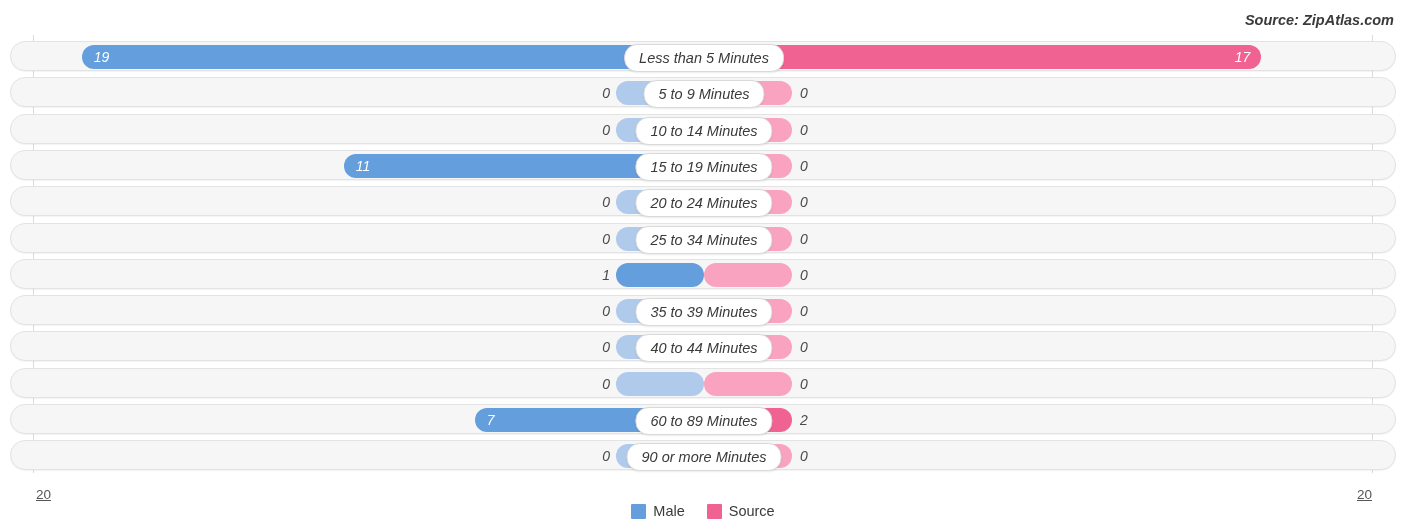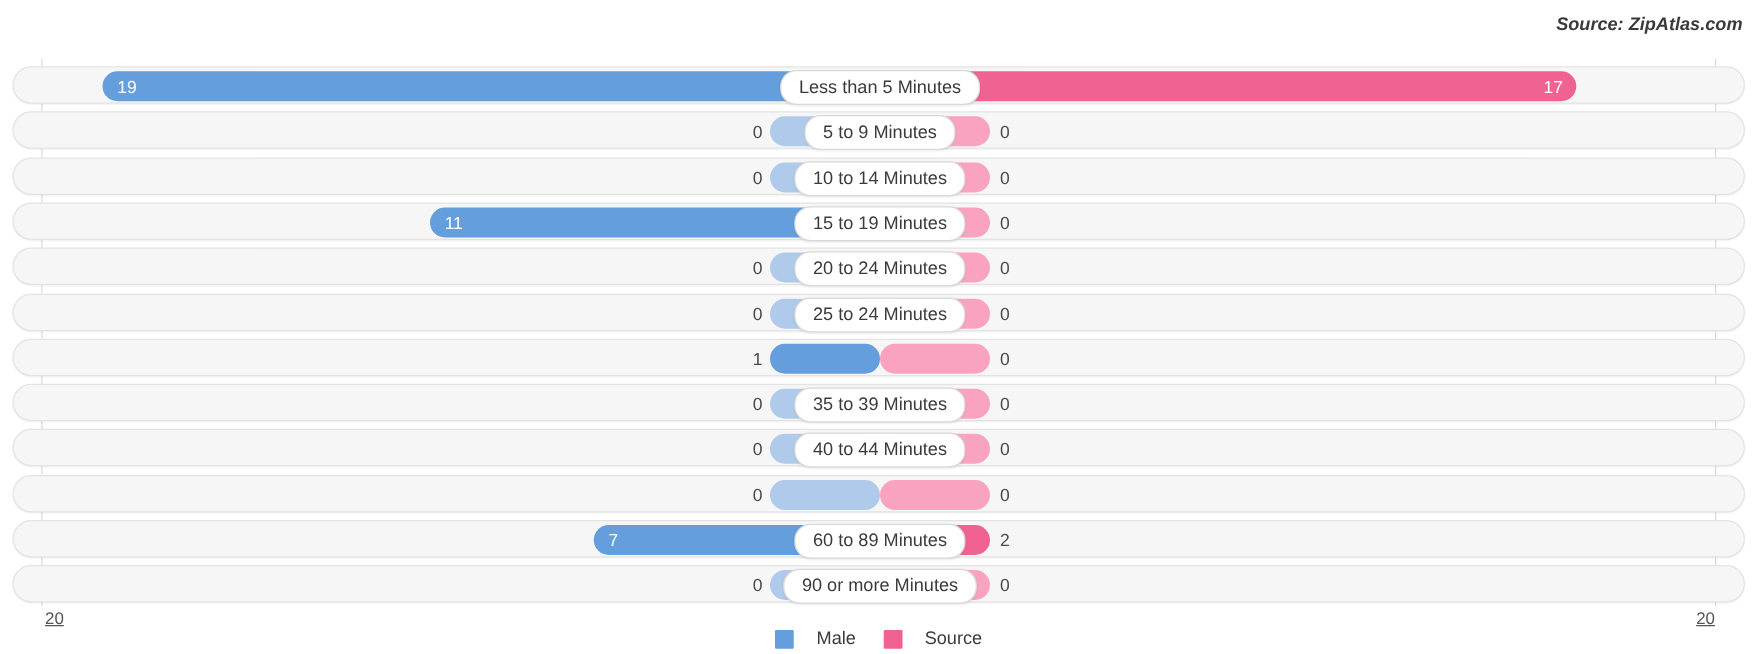--- a/index.html
+++ b/index.html
@@ -41,23 +41,24 @@
     font-style: italic;
     font-weight: bold;
     color: #3a3a3a;
     white-space: nowrap;
   }
 
   
   .plot {
     position: absolute;
     left: 0;
-    top: 45px;
+    top: 33px;
     width: 1406px;
     height: 440px;
+    font-style: italic;
   }
   .gridline {
     position: absolute;
     top: 2px;
     width: 1px;
     height: 438px;
     background: #dcdcdc;
   }
   .gridline.left  { left: 33px; }
   .gridline.right { left: 1372px; }
@@ -158,21 +159,21 @@
     width: 1406px;
     height: 24px;
     display: flex;
     justify-content: center;
     align-items: center;
     gap: 22px;
   }
   .legend-item {
     display: flex;
     align-items: center;
-    gap: 18px;
+    gap: 7px;
     margin-top: 24px;
   }
   .legend-swatch {
     width: 15px;
     height: 15px;
     border-radius: 1px;
   }
   .legend-text {
     font-size: 14.5px;
     color: #3a3a3a;
@@ -232,21 +233,21 @@
         <span class="val" style="left: 789px;">0</span>
         <div class="center-label" style="left: 693px;">20 to 24 Minutes</div>
       </div>
     </div>
     <div class="row" style="top: 189.5px;">
       <div class="track">
         <div class="bar male zero" style="left: 605px; width: 88px;"></div>
         <span class="val" style="left: 587px; width: 12px; text-align: right;">0</span>
         <div class="bar female zero" style="left: 693px; width: 88px;"></div>
         <span class="val" style="left: 789px;">0</span>
-        <div class="center-label" style="left: 693px;">25 to 24 Minutes</div>
+        <div class="center-label" style="left: 693px;">25 to 34 Minutes</div>
       </div>
     </div>
     <div class="row" style="top: 225.8px;">
       <div class="track">
         <div class="bar male" style="left: 605px; width: 88px;"></div>
         <span class="val" style="left: 587px; width: 12px; text-align: right;">1</span>
         <div class="bar female zero" style="left: 693px; width: 88px;"></div>
         <span class="val" style="left: 789px;">0</span>
       </div>
     </div>

